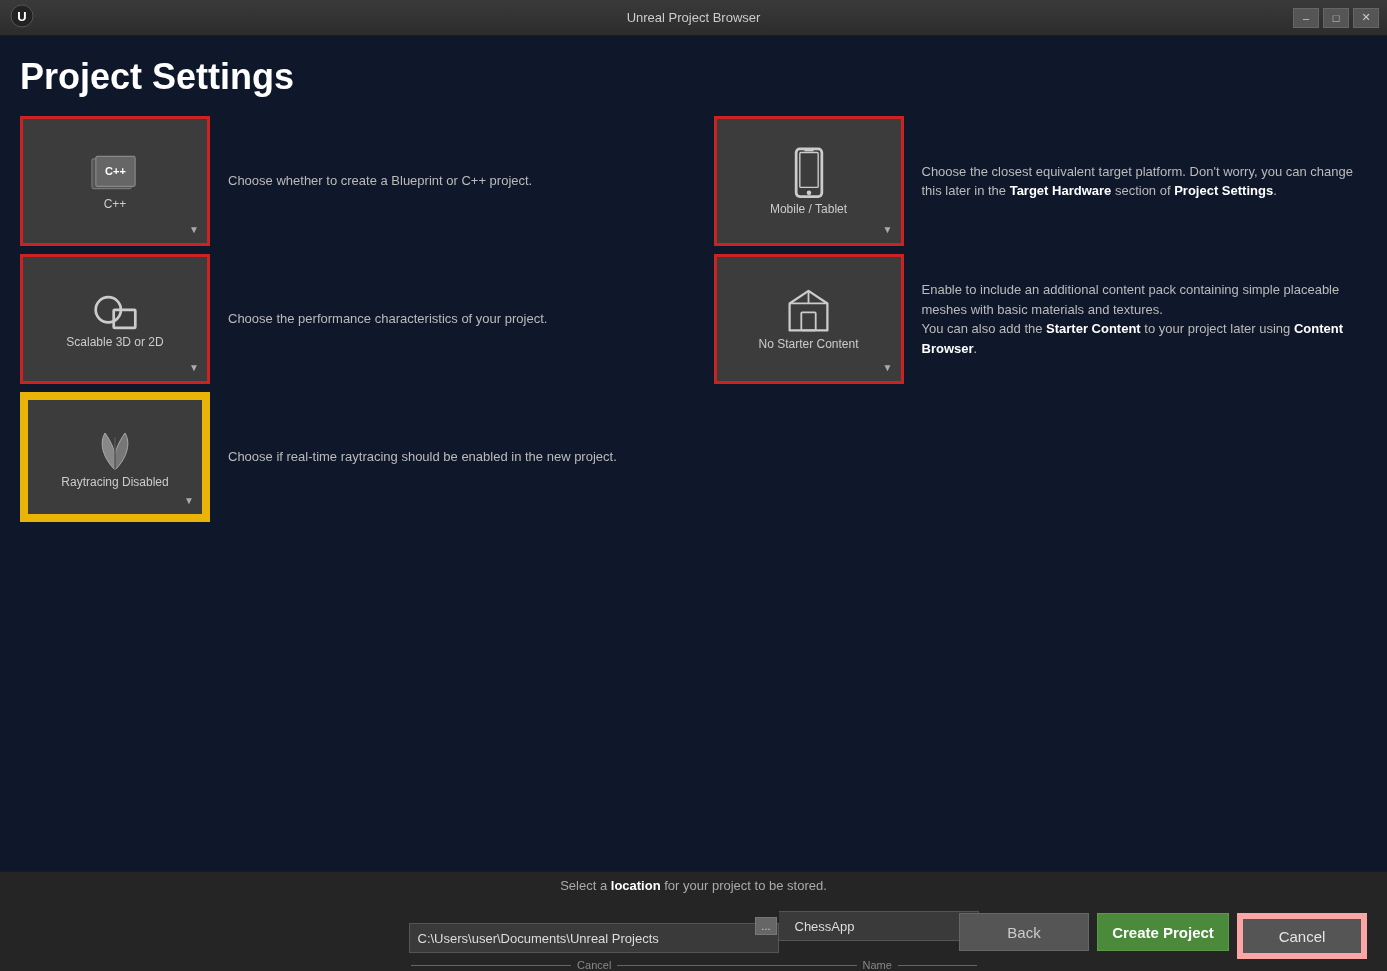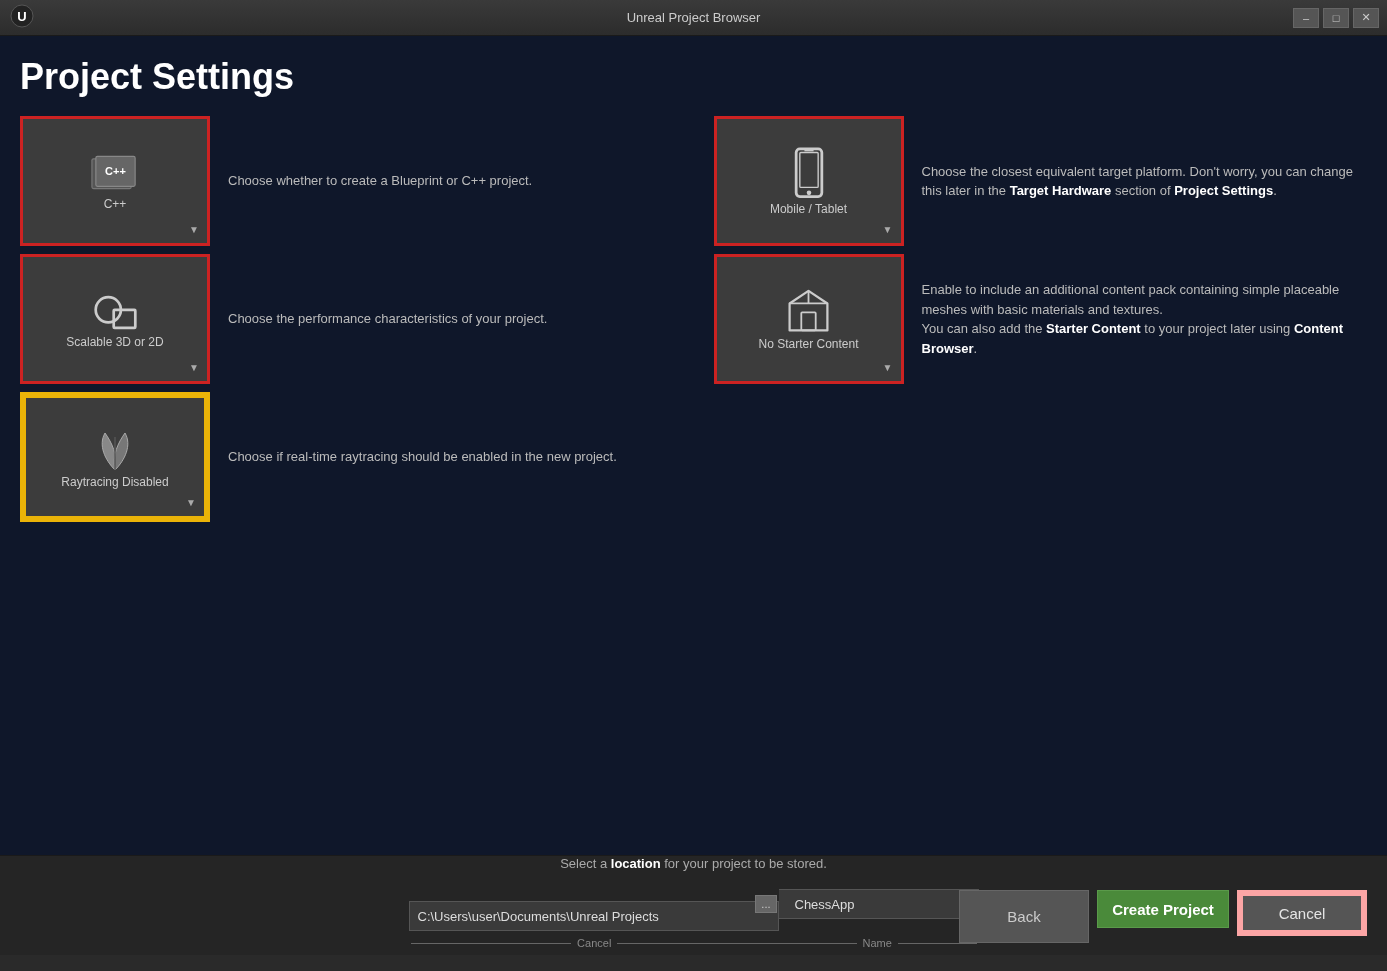--- a/index.html
+++ b/index.html
@@ -69,21 +69,21 @@
       display: flex;
       align-items: center;
       margin-bottom: 8px;
     }
 
     .setting-tile {
       width: 190px;
       min-width: 190px;
       height: 130px;
       background: #3c3c3c;
-      border: 6px solid #eab308;
+      border: 8px solid #eab308;
       display: flex;
       flex-direction: column;
       align-items: center;
       justify-content: center;
       cursor: pointer;
       position: relative;
       flex-shrink: 0;
     }
     .setting-tile.selected {
       border: 3px solid #cc2222;
@@ -109,50 +109,50 @@
       line-height: 1.5;
     }
     .setting-description b {
       color: #ffffff;
       font-weight: bold;
     }
 
     
     .bottom-bar {
       position: absolute;
-      bottom: 16px;
+      bottom: 0;
       left: 0;
       right: 0;
       height: 100px;
       background: #252525;
       border-top: 1px solid #1a1a1a;
       display: flex;
       flex-direction: column;
       align-items: center;
-      justify-content: flex-start;
+      justify-content: flex-end;
       gap: 6px;
     }
 
     .folder-name-labels {
       display: flex;
       width: 570px;
       justify-content: space-between;
       padding: 0 2px;
     }
 
     .bottom-buttons {
       position: absolute;
       bottom: 12px;
       right: 20px;
       display: flex;
       gap: 8px;
     }
     .btn-back {
       width: 130px;
-      height: 53px;
+      height: 38px;
       background: #555;
       border: 1px solid #666;
       color: #ccc;
       font-size: 15px;
       cursor: pointer;
       display: flex;
       align-items: center;
       justify-content: center;
     }
     .btn-create {

